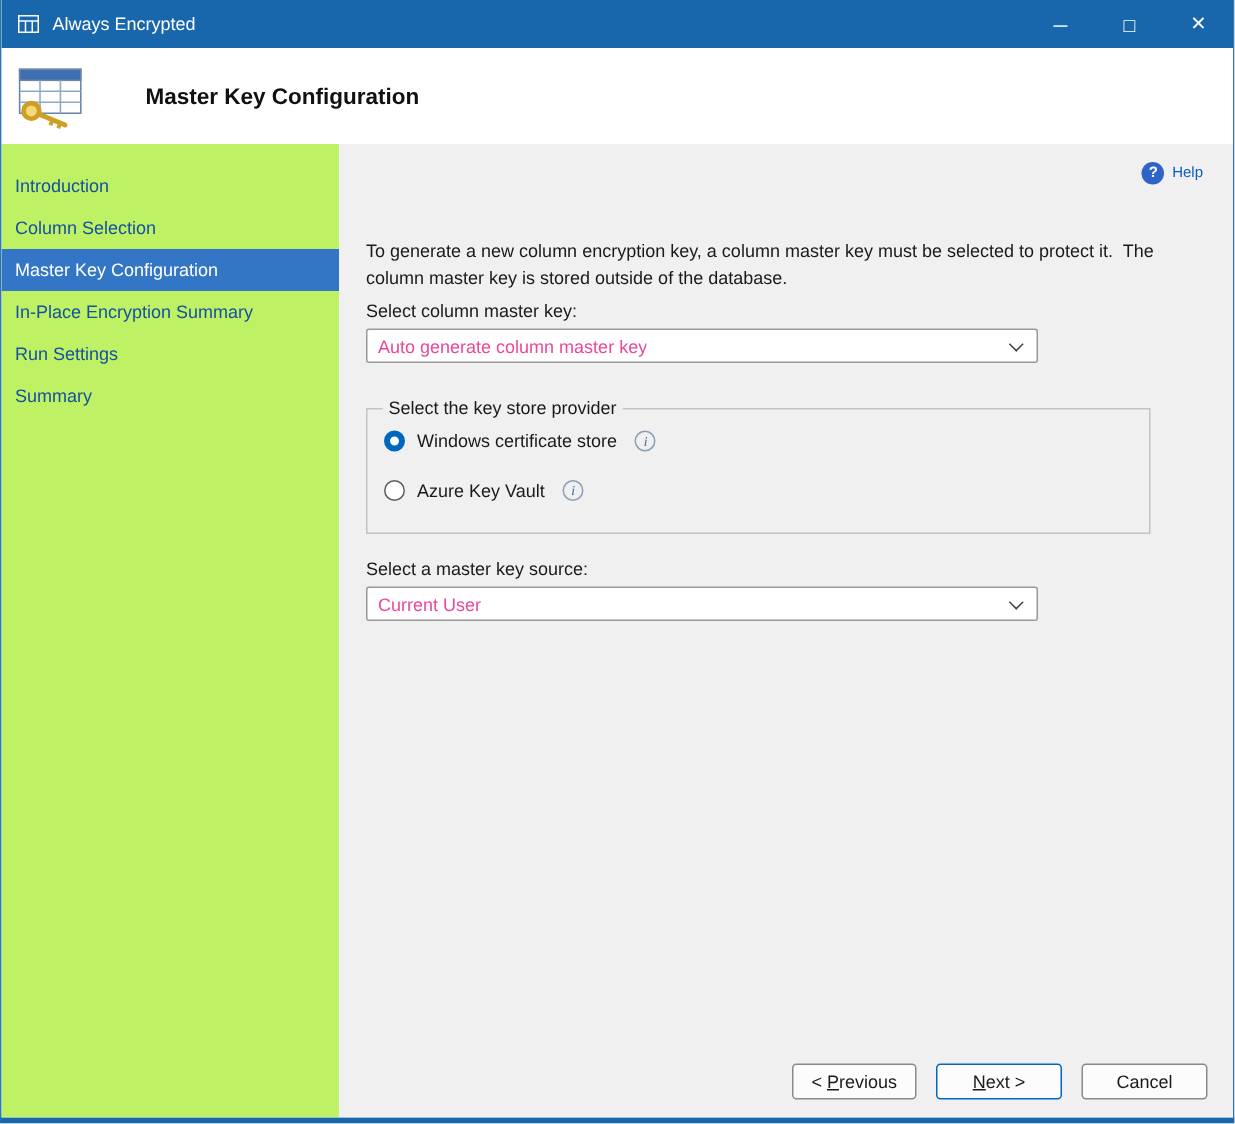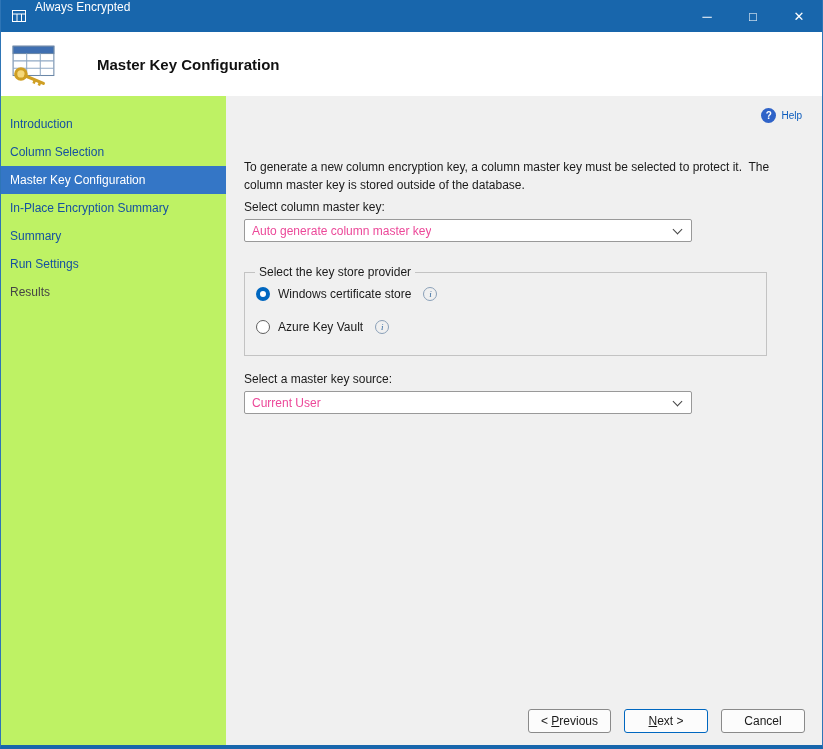--- a/index.html
+++ b/index.html
@@ -9,21 +9,21 @@
     font-size:12px; color:#1a1a1a; background:#fff;
   }
   .window {
     width:823px; height:749px; display:flex; flex-direction:column;
     border-left:1px solid #2e75b6; border-right:1px solid #2e75b6;
     border-bottom:4px solid #1866ac; overflow:hidden;
   }
   
   .titlebar {
     height:32px; background:#1866ac; color:#fff;
-    display:flex; padding-left:10px; flex-shrink:0;
+    display:flex; align-items:center; padding-left:10px; flex-shrink:0;
   }
   .titlebar-icon { display:flex; align-items:center; }
   .titlebar-title { font-size:12px; margin-left:8px; }
   .window-controls { margin-left:auto; display:flex; height:100%; }
   .wc {
     width:46px; height:100%; background:transparent; border:none; color:#fff;
     font-size:13px; display:flex; align-items:center; justify-content:center;
     font-family:inherit; cursor:pointer;
   }
   
@@ -130,23 +130,22 @@
     <h1 class="page-title">Master Key Configuration</h1>
   </div>
 
   <div class="bodywrap">
 
     <nav class="sidebar">
       <div class="nav-item">Introduction</div>
       <div class="nav-item">Column Selection</div>
       <div class="nav-item selected">Master Key Configuration</div>
       <div class="nav-item">In-Place Encryption Summary</div>
+      <div class="nav-item">Run Settings</div>
       <div class="nav-item">Summary</div>
-      <div class="nav-item">Run Settings</div>
-      <div class="nav-item disabled">Results</div>
     </nav>
 
     <main class="content">
 
       <div class="help">
         <span class="help-icon">?</span>
         <span class="help-label">Help</span>
       </div>
 
       <p class="intro">To generate a new column encryption key, a column master key must be selected to protect it.  The column master key is stored outside of the database.</p>

